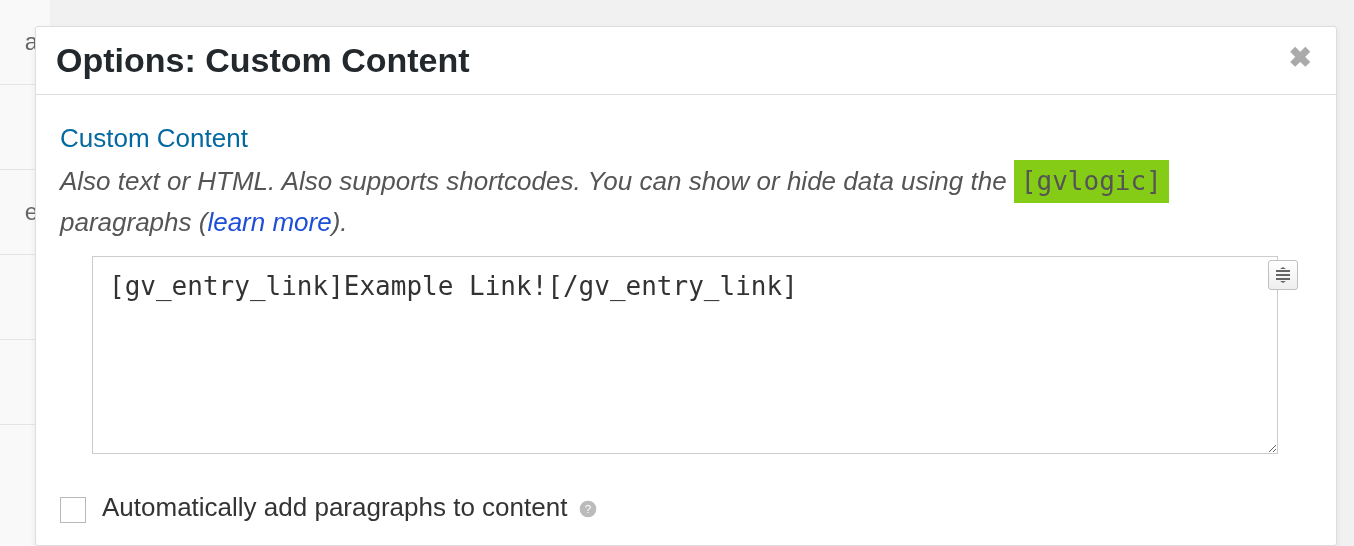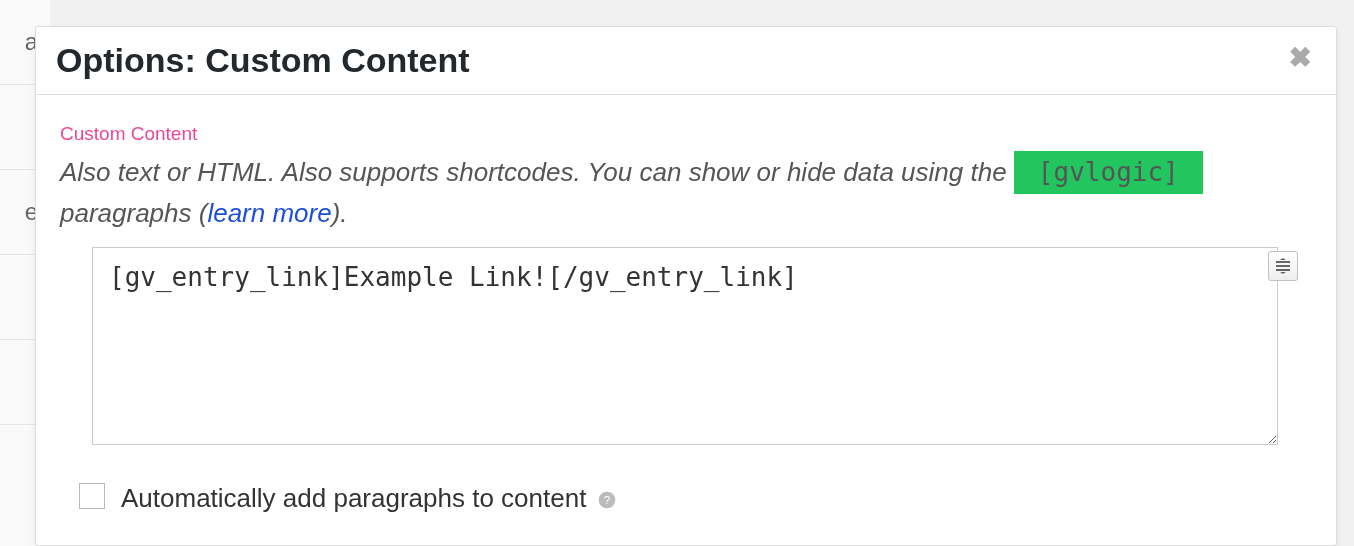--- a/index.html
+++ b/index.html
@@ -49,37 +49,37 @@
     font-size: 28px;
     font-weight: 700;
     color: #aaa;
     cursor: pointer;
     user-select:none;
   }
   .modal-body {
     padding: 28px 24px 10px 24px;
   }
   .field-label {
-    font-size: 19px;
-    color: #ec4899;
+    font-size: 26px;
+    color: #0369a1;
     margin-bottom: 6px;
   }
   .field-help {
     font-size: 26px;
     font-style: italic;
     color: #555;
     line-height: 1.5;
     margin-bottom: 14px;
     max-width: 1180px;
   }
   .code-chip {
     font-family: Consolas, Menlo, monospace;
     font-style: normal;
-    background: #22c55e;
-    padding: 2px 24px;
+    background: #84cc16;
+    padding: 2px 7px;
     display: inline-block;
   }
   .learn-link {
     color: #1d4ed8;
     cursor: pointer;
   }
   .textarea-wrap {
     position: relative;
     margin-left: 32px;
   }
@@ -101,26 +101,25 @@
     width: 30px; height: 30px;
     border: 1px solid #c0c0c0;
     background: linear-gradient(#fff,#eee);
     border-radius: 3px;
     display:flex; align-items:center; justify-content:center;
     cursor:pointer;
   }
   .expand-btn svg { width:16px; height:16px; fill:#666; }
   .checkbox-row {
     display:flex;
-    align-items:flex-start;
+    align-items:flex-end;
     gap: 16px;
     margin-top: 34px;
     font-size: 26px;
     color: #333;
-    margin-left: 19px;
   }
   .wp-checkbox {
     width: 26px; height: 26px;
     border: 1px solid #b4b9be;
     background: #fff;
     cursor:pointer;
   }
   .help-circle {
     display:inline-flex;
     align-items:center; justify-content:center;

